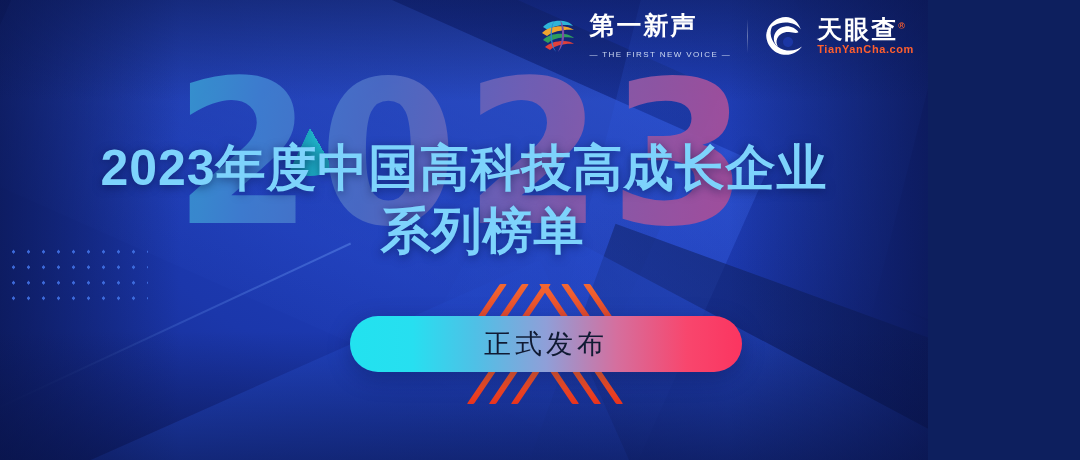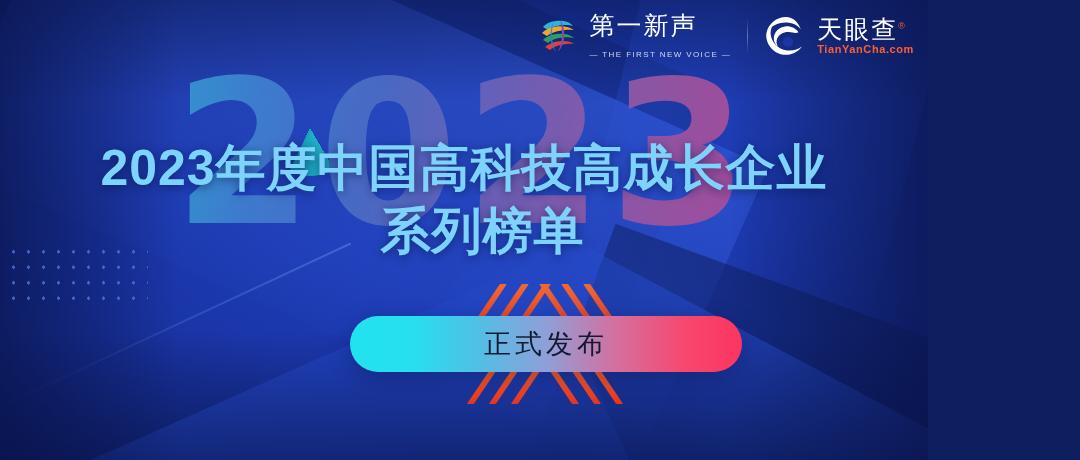--- a/index.html
+++ b/index.html
@@ -261,21 +261,21 @@
   }
   .logo-mark {
     width: 44px;
     height: 44px;
     flex: 0 0 44px;
   }
   .logo-text { display: flex; flex-direction: column; justify-content: center; }
   .logo-cn {
     color: #ffffff;
     font-size: 25px;
-    font-weight: 400;
+    font-weight: 700;
     letter-spacing: 2px;
     line-height: 1.05;
     white-space: nowrap;
   }
   .logo-sub {
     color: #cdd9f2;
     font-size: 8px;
     letter-spacing: 1.4px;
     white-space: nowrap;
     margin-top: 12px;

